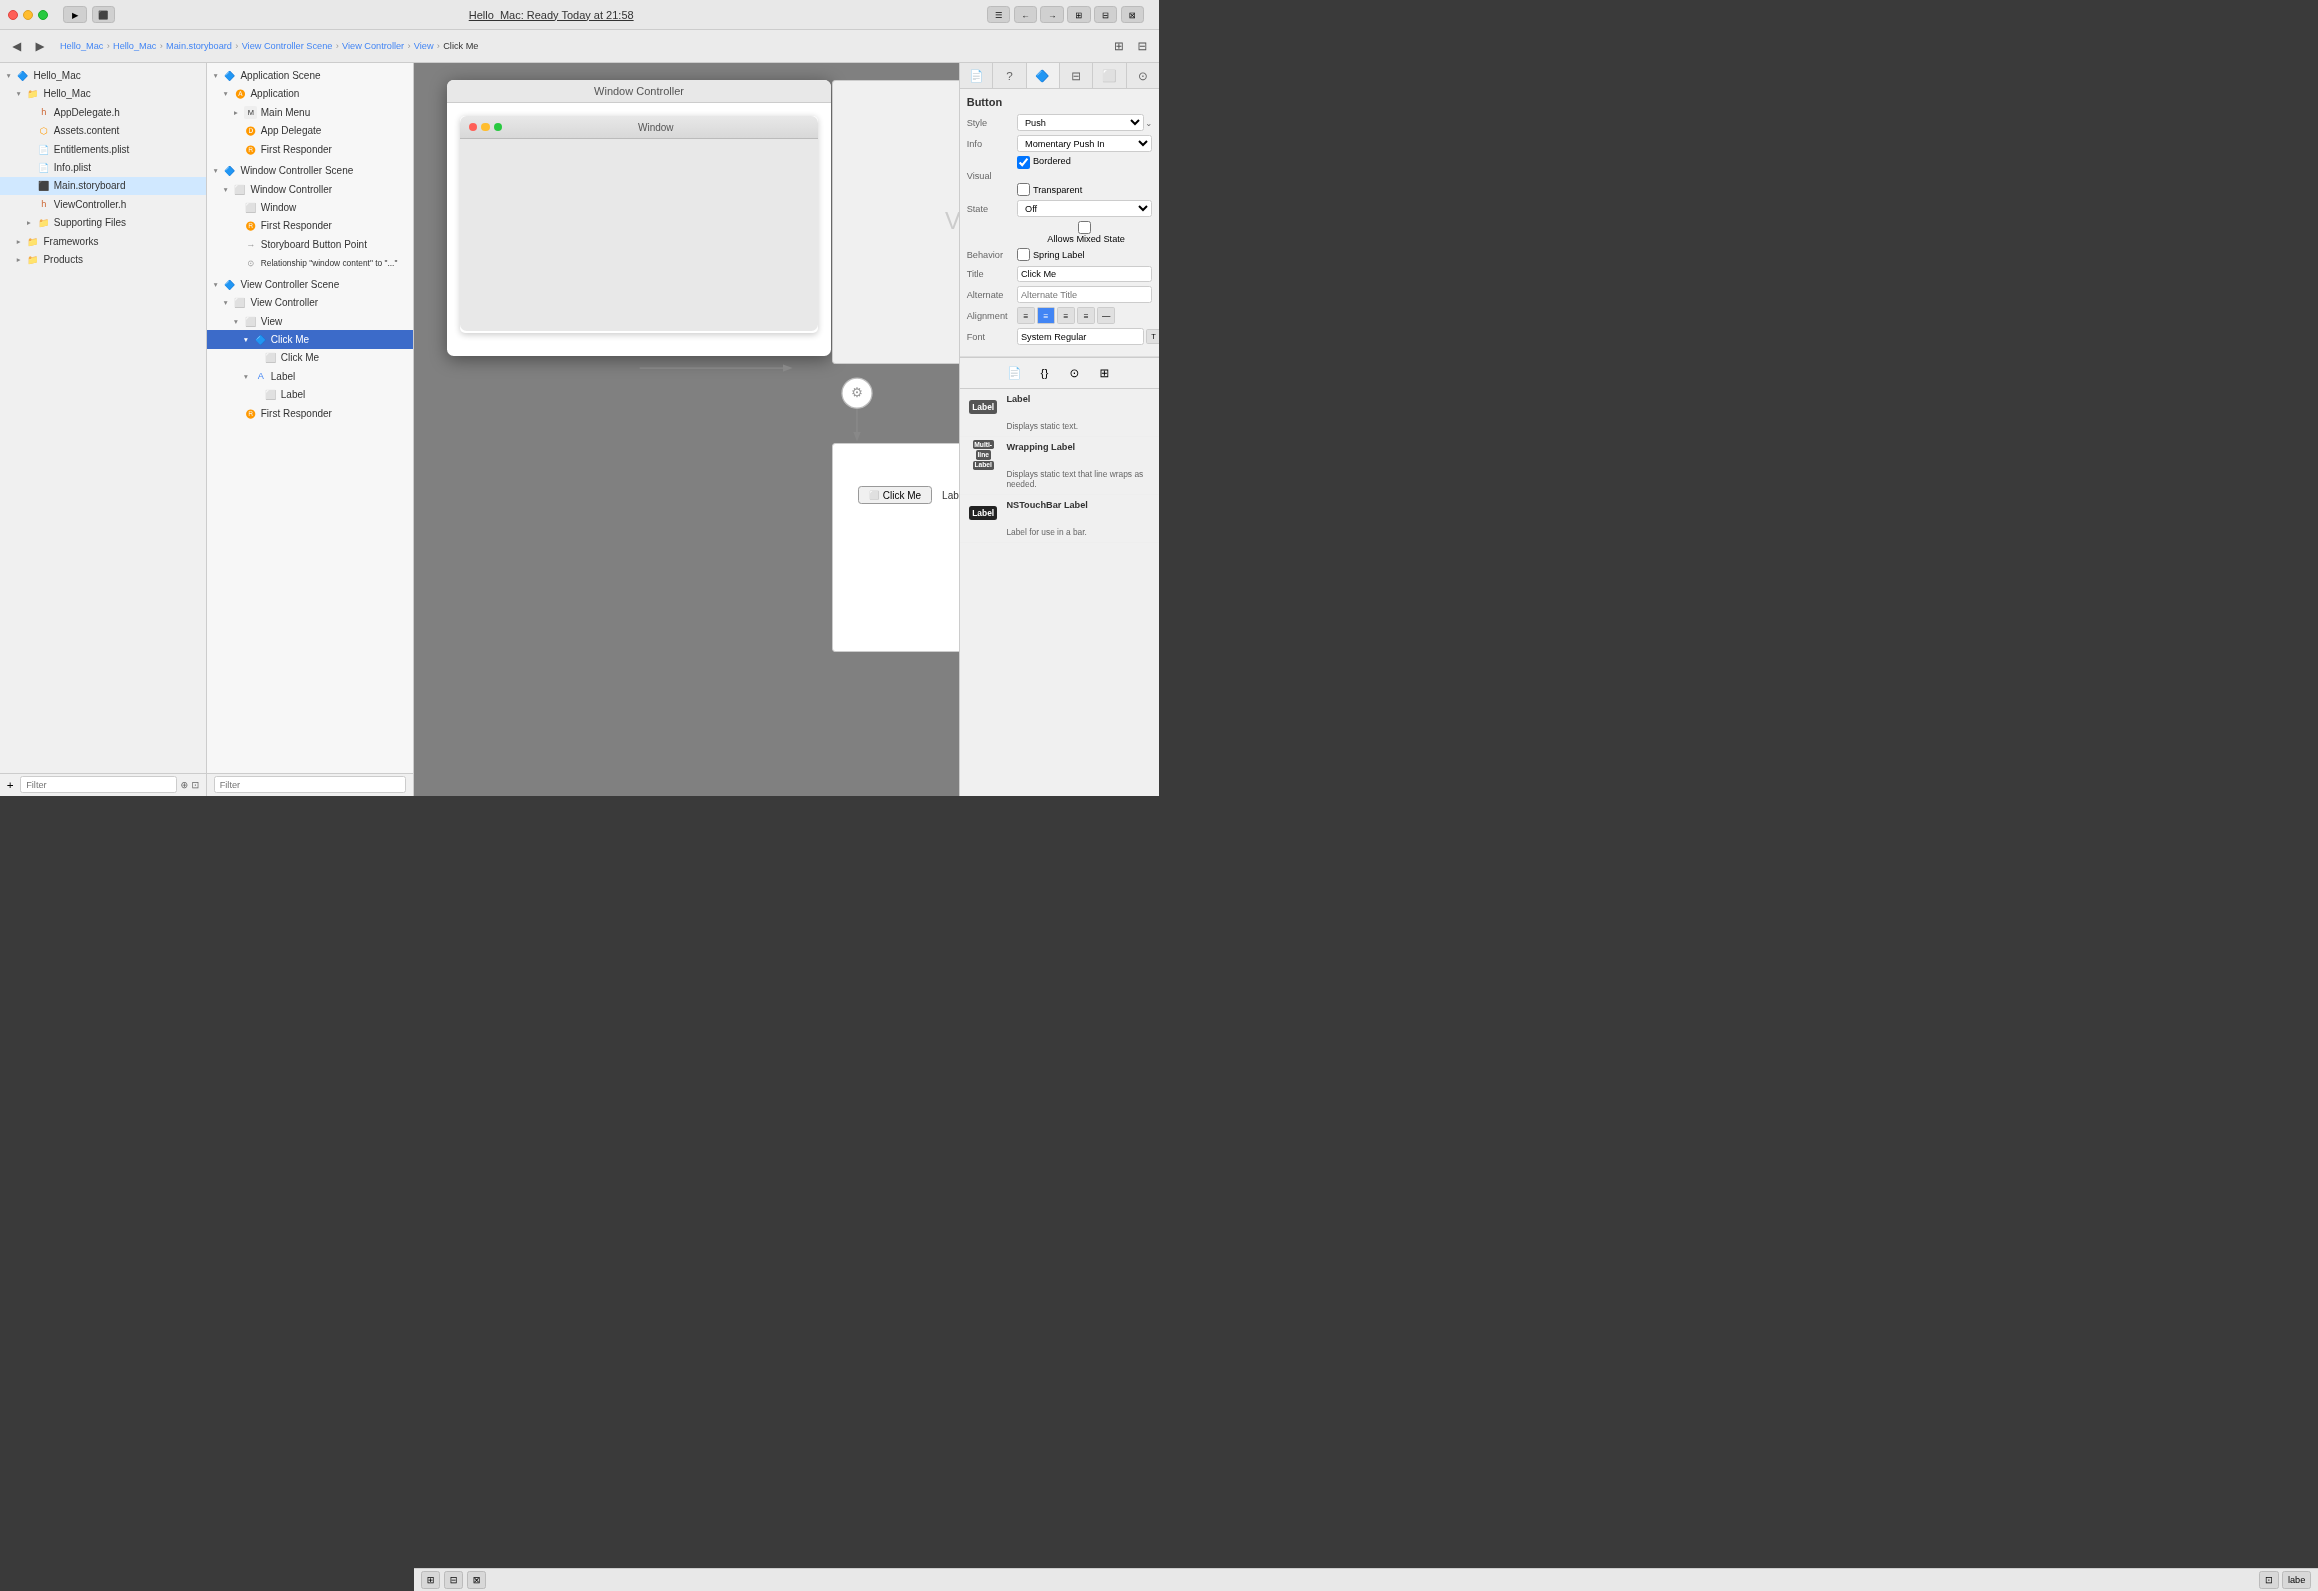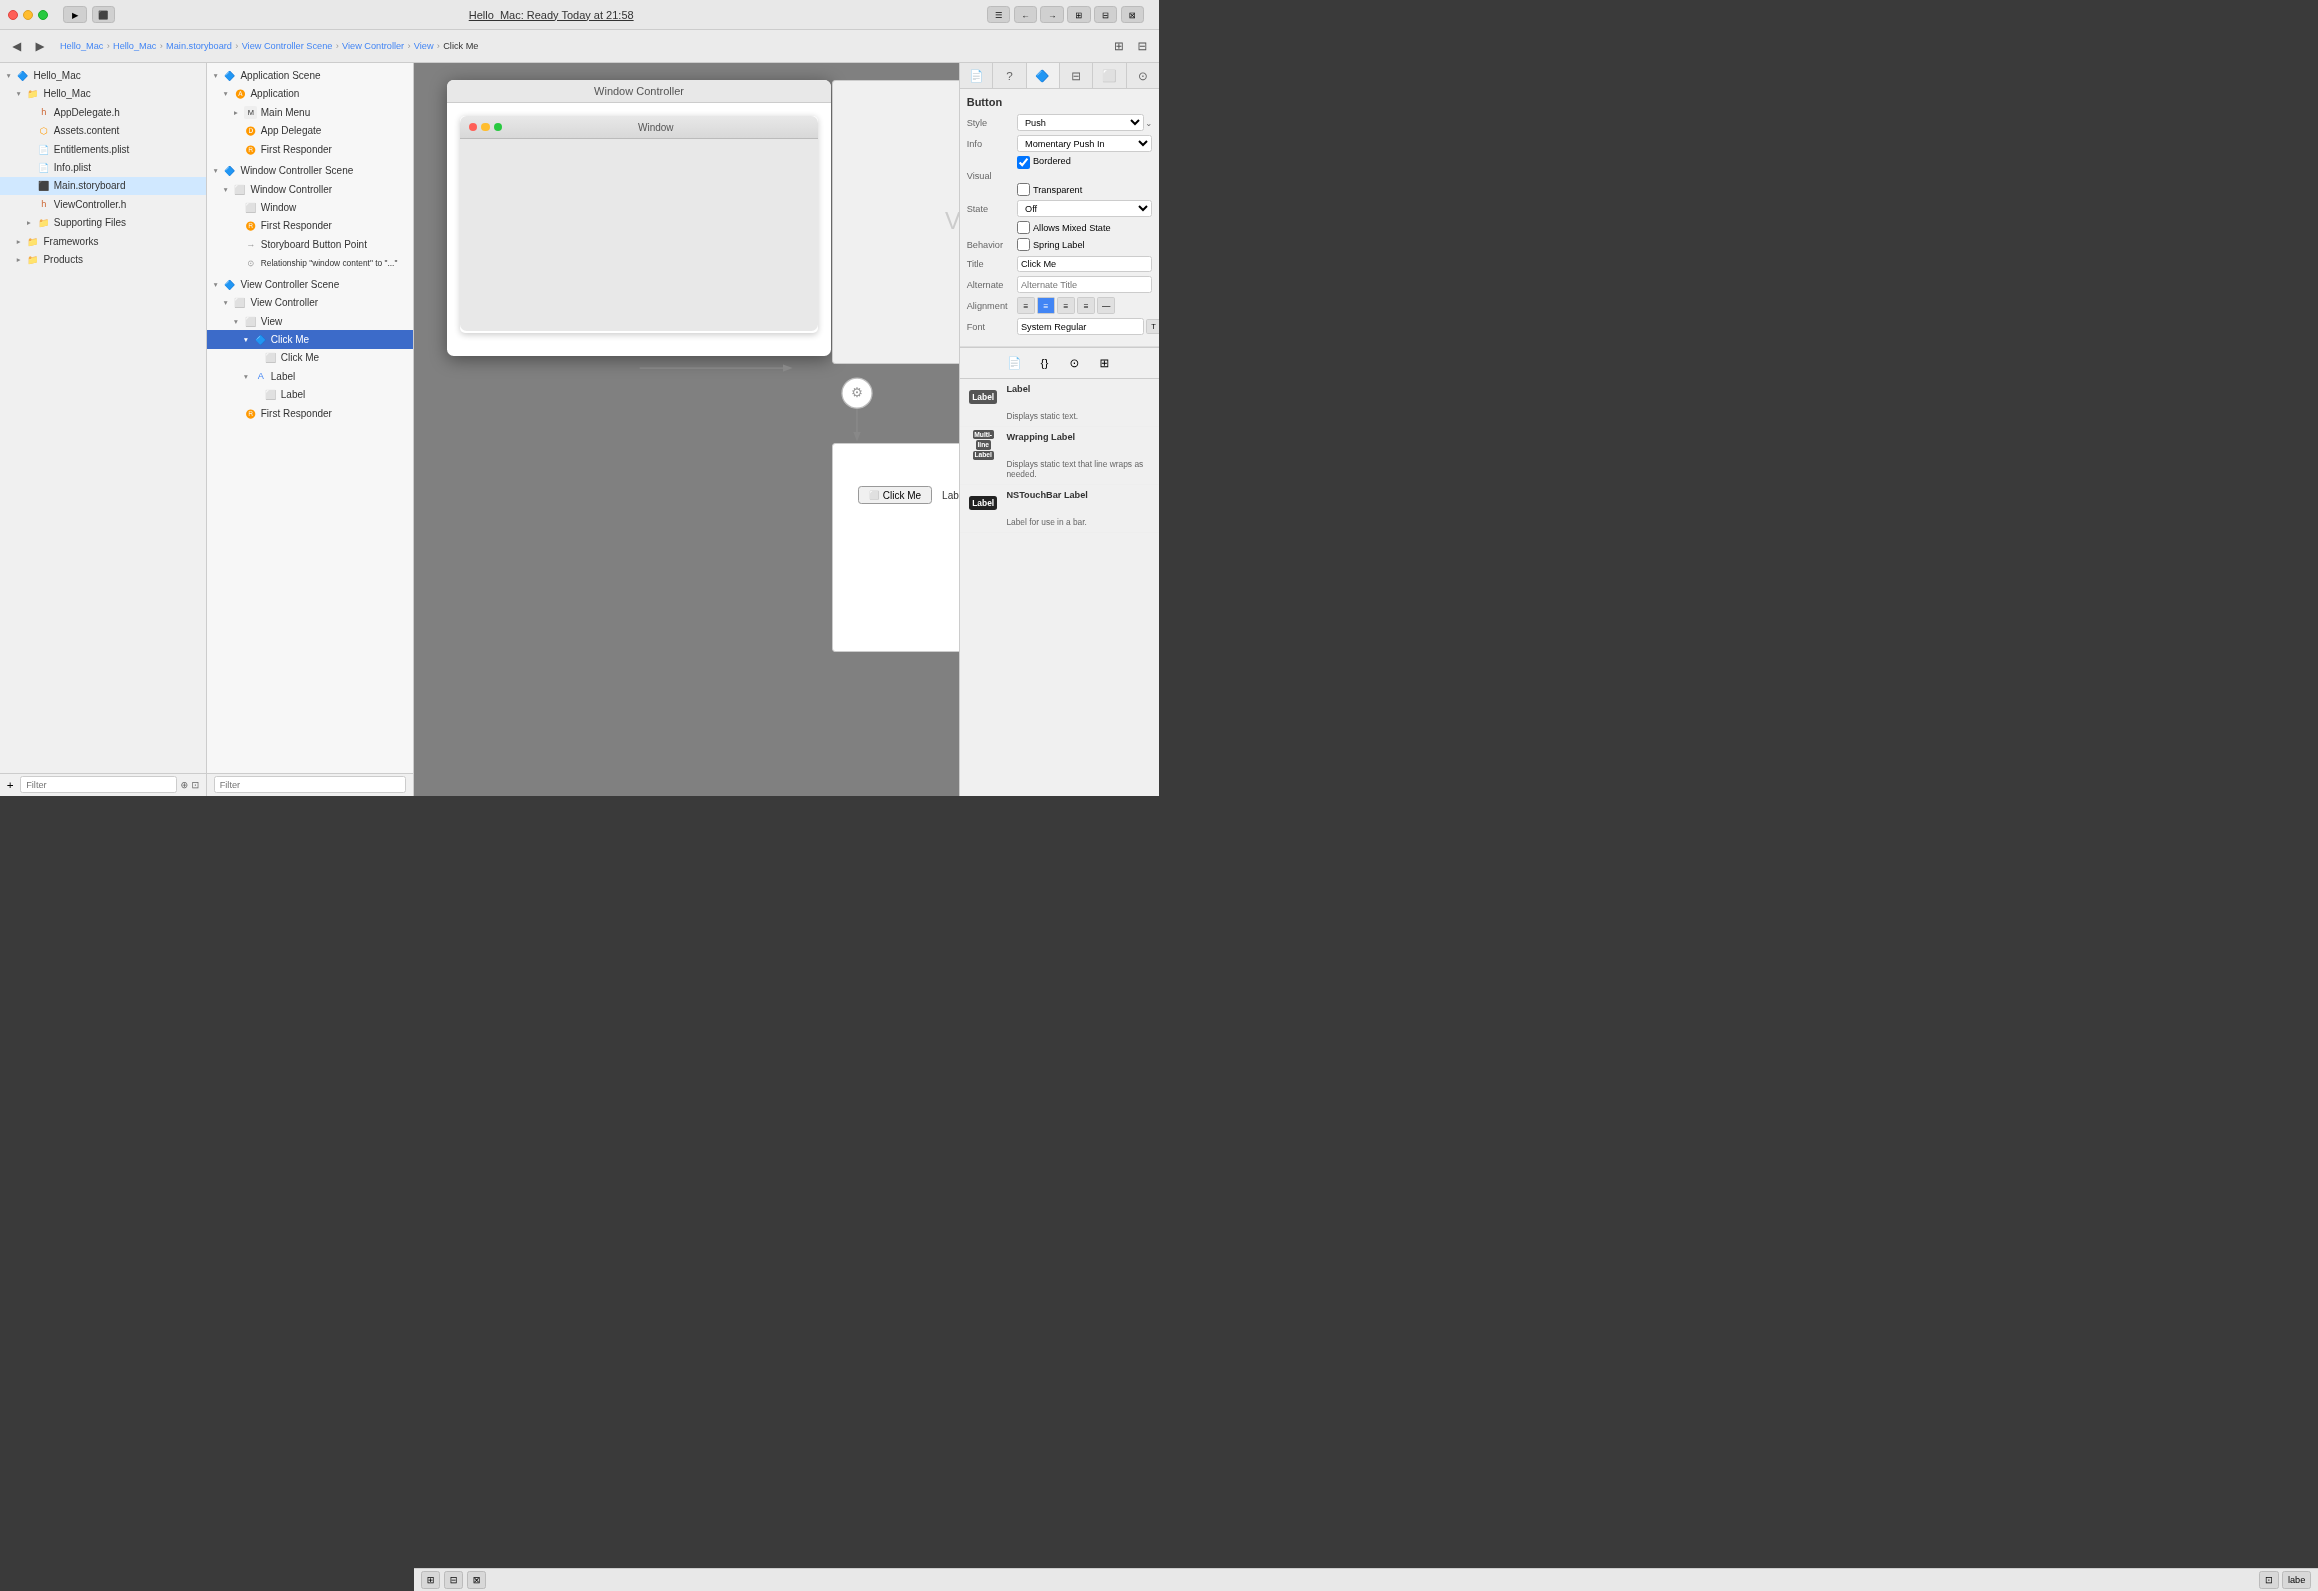--- a/index.html
+++ b/index.html
@@ -405,21 +405,21 @@
         </div>
       </div>
 
       <div class="rp-row">
         <span class="rp-label">State</span>
         <select class="rp-select">
           <option>Off</option>
         </select>
       </div>
 
-      <div class="rp-row" style="padding-left:50px;">
+      <div class="rp-row" style="padding-left:50px;flex-direction:column;">
         <input type="checkbox" style="">
         <span style="margin-left:3.3px;font-size:9.2px;">Allows Mixed State</span>
       </div>
 
       <div class="rp-row">
         <span class="rp-label">Behavior</span>
         <input type="checkbox" style="">
         <span style="margin-left:3.3px;font-size:9.2px;">Spring Label</span>
       </div>
 

